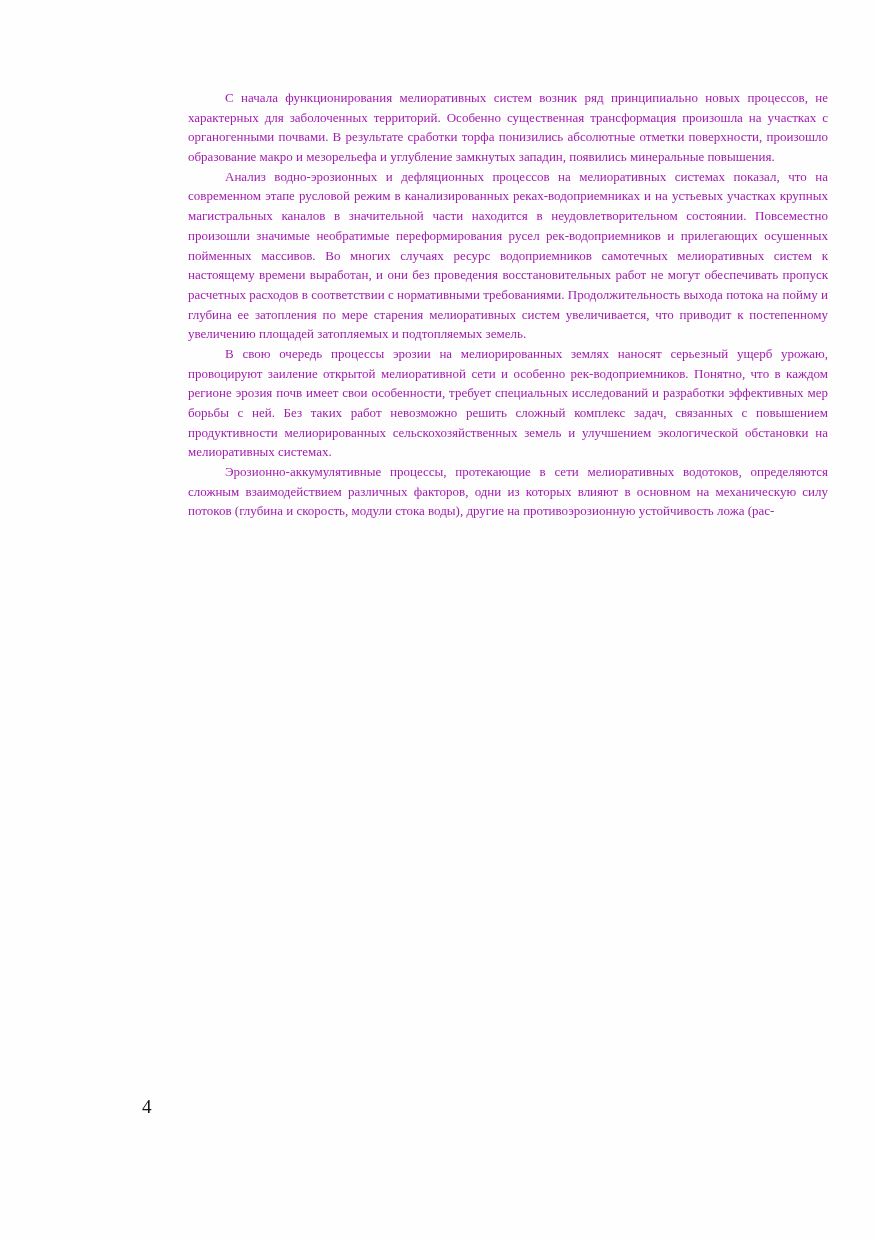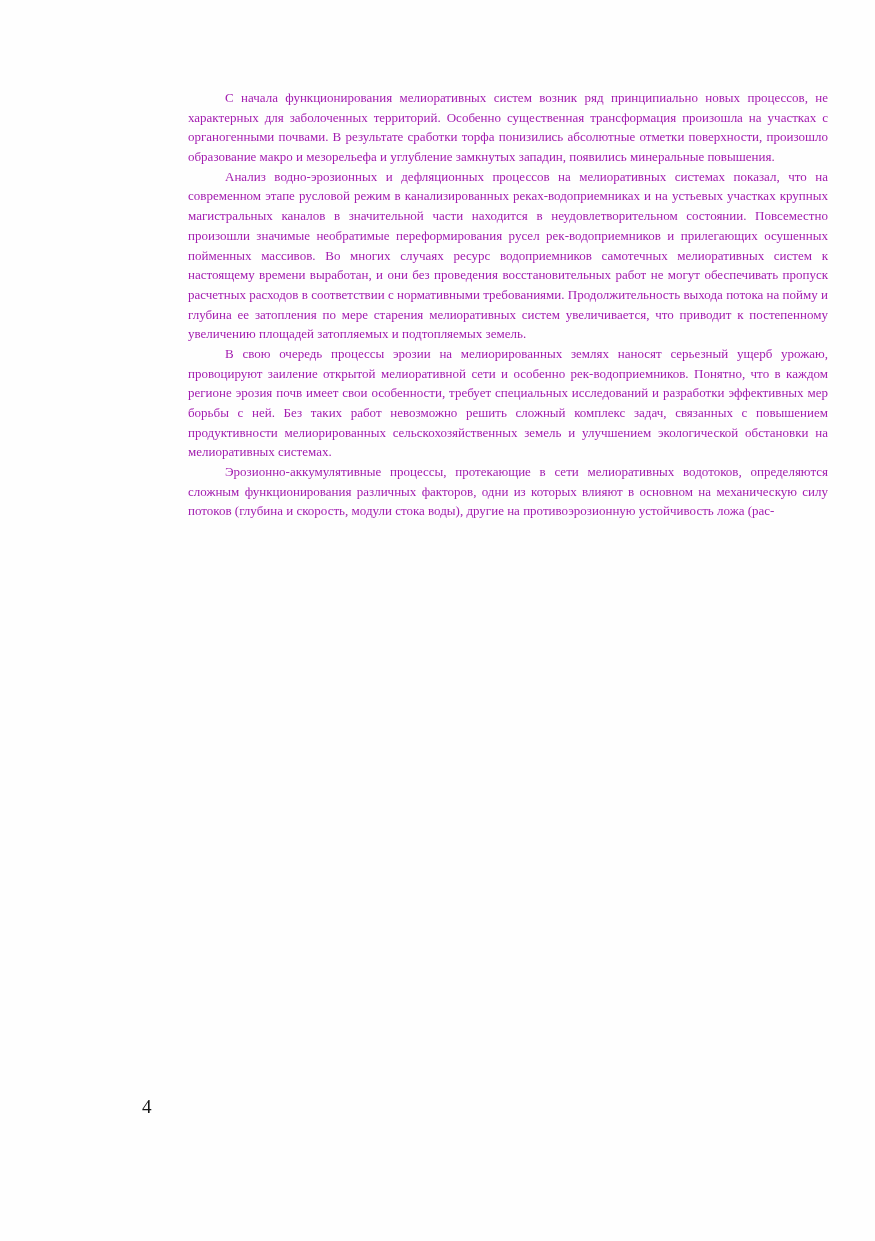--- a/index.html
+++ b/index.html
@@ -44,16 +44,16 @@
   }
 </style>
 </head>
 <body>
 
 <div class="page">
   <div class="content">
     <p>С начала функционирования мелиоративных систем возник ряд принципиально новых процессов, не характерных для заболоченных территорий. Особенно существенная трансформация произошла на участках с органогенными почвами. В результате сработки торфа понизились абсолютные отметки поверхности, произошло образование макро и мезорельефа и углубление замкнутых западин, появились минеральные повышения.</p>
     <p>Анализ водно-эрозионных и дефляционных процессов на мелиоративных системах показал, что на современном этапе русловой режим в канализированных реках-водоприемниках и на устьевых участках крупных магистральных каналов в значительной части находится в неудовлетворительном состоянии. Повсеместно произошли значимые необратимые переформирования русел рек-водоприемников и прилегающих осушенных пойменных массивов. Во многих случаях ресурс водоприемников самотечных мелиоративных систем к настоящему времени выработан, и они без проведения восстановительных работ не могут обеспечивать пропуск расчетных расходов в соответствии с нормативными требованиями. Продолжительность выхода потока на пойму и глубина ее затопления по мере старения мелиоративных систем увеличивается, что приводит к постепенному увеличению площадей затопляемых и подтопляемых земель.</p>
     <p>В свою очередь процессы эрозии на мелиорированных землях наносят серьезный ущерб урожаю, провоцируют заиление открытой мелиоративной сети и особенно рек-водоприемников. Понятно, что в каждом регионе эрозия почв имеет свои особенности, требует специальных исследований и разработки эффективных мер борьбы с ней. Без таких работ невозможно решить сложный комплекс задач, связанных с повышением продуктивности мелиорированных сельскохозяйственных земель и улучшением экологической обстановки на мелиоративных системах.</p>
-    <p>Эрозионно-аккумулятивные процессы, протекающие в сети мелиоративных водотоков, определяются сложным функционирования различных факторов, одни из которых влияют в основном на механическую силу потоков (глубина и скорость, модули стока воды), другие на противоэрозионную устойчивость ложа (рас-</p>
+    <p>Эрозионно-аккумулятивные процессы, протекающие в сети мелиоративных водотоков, определяются сложным взаимодействием различных факторов, одни из которых влияют в основном на механическую силу потоков (глубина и скорость, модули стока воды), другие на противоэрозионную устойчивость ложа (рас-</p>
   </div>
   <div class="page-number">4</div>
 </div>
 
 </body></html>

